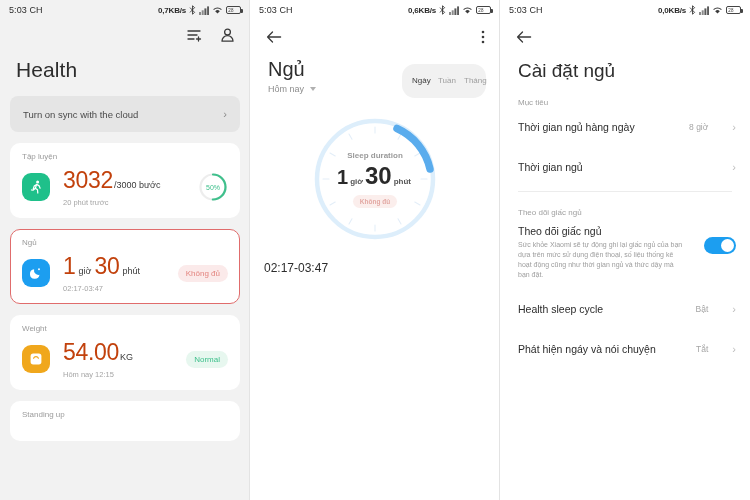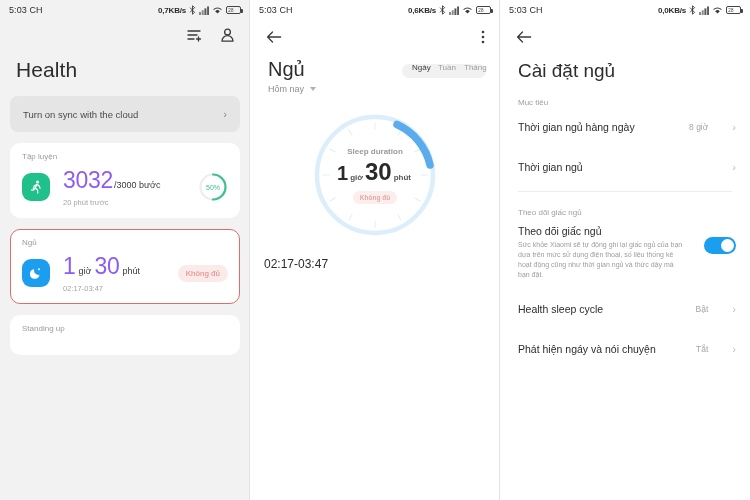--- a/index.html
+++ b/index.html
@@ -58,21 +58,21 @@
   .card-row { display: flex; align-items: center; }
   .app-ico {
     width: 28px; height: 28px; border-radius: 9px; flex: 0 0 28px;
     display: flex; align-items: center; justify-content: center;
   }
   .ico-run { background: #1fc08a; }
   .ico-sleep { background: #1c9ef0; }
   .ico-weight { background: #f0a71c; }
   .metrics { margin-left: 13px; flex: 1 1 auto; }
   .m-line { display: flex; align-items: baseline; }
-  .m-big { font-size: 23px; color: #8b5cf6; font-weight: 400; letter-spacing: -.3px; }
+  .m-big { font-size: 23px; color: #c2410c; font-weight: 400; letter-spacing: -.3px; }
   .m-sm  { font-size: 9px; color: #3a3a3a; margin-left: 1px; }
   .m-mid { font-size: 9px; color: #3a3a3a; margin: 0 3px; }
   .m-sub { font-size: 7.5px; color: #a5a5a5; margin-top: 4px; }
   .badge { font-size: 8px; padding: 4px 8px; border-radius: 9px; white-space: nowrap; }
   .badge.bad { background: #fbeaea; color: #e3847f; }
   .badge.ok  { background: #e7f7ef; color: #3fc08c; }
 
   .ring { width: 30px; height: 30px; position: relative; flex: 0 0 30px; }
   .ring svg { display: block; }
   .ring span {
@@ -80,22 +80,22 @@
     font-size: 7px; color: #3fc08c;
   }
 
   
   .topbar2 { height: 34px; display: flex; align-items: center; justify-content: space-between; padding: 0 15px; }
   .head2 { display: flex; align-items: flex-start; justify-content: space-between; padding: 4px 14px 0 18px; }
   .h2-title { font-size: 20px; color: #2d2d2d; line-height: 1.15; }
   .h2-sub { font-size: 9px; color: #8d8d8d; margin-top: 3px; display: flex; align-items: center; gap: 6px; }
   .caret { width: 0; height: 0; border-left: 3.5px solid transparent; border-right: 3.5px solid transparent; border-top: 4px solid #b0b0b0; }
   .seg {
-    background: #f1f1f1; border-radius: 13px; height: 14px; display: flex;
-    padding: 0 3px; margin-top: 6px;
+    background: #f1f1f1; border-radius: 13px; height: 34px; display: flex;
+    align-items: center; padding: 0 3px; margin-top: 6px;
   }
   .seg-item { font-size: 8px; color: #9e9e9e; padding: 0 7px; text-align: center; line-height: 1.05; max-width: 26px; }
   .seg-item.active { color: #3c3c3c; }
 
   .clockwrap { display: flex; justify-content: center; margin-top: 16px; }
   .clock { position: relative; width: 130px; height: 130px; }
   .clock-center {
     position: absolute; inset: 0; display: flex; flex-direction: column;
     align-items: center; justify-content: center; font-weight: bold;
   }
@@ -225,20 +225,39 @@
             <span class="m-mid">giờ</span>
             <span class="m-big">30</span>
             <span class="m-mid">phút</span>
           </div>
           <div class="m-sub">02:17-03:47</div>
         </div>
         <div class="badge bad">Không đủ</div>
       </div>
     </div>
 
+    <div class="card">
+      <div class="card-label">Weight</div>
+      <div class="card-row">
+        <div class="app-ico ico-weight">
+          <svg width="16" height="16" viewBox="0 0 16 16">
+              <rect x="2.6" y="2.6" width="10.8" height="10.8" rx="2.6" fill="#fff"></rect>
+              <path d="M5.6 7.2a2.6 2.6 0 0 1 4.8 0" stroke="#f0a71c" stroke-width="1.2" fill="none" stroke-linecap="round"></path>
+            </svg>
+        </div>
+        <div class="metrics">
+          <div class="m-line">
+            <span class="m-big">54.00</span>
+            <span class="m-sm">KG</span>
+          </div>
+          <div class="m-sub">Hôm nay 12:15</div>
+        </div>
+        <div class="badge ok">Normal</div>
+      </div>
+    </div>
 
     <div class="card" style="height:40px;">
       <div class="card-label">Standing up</div>
     </div>
   </div>
 
   <div class="screen p2">
     <div class="divider"></div>
 
     <div class="statusbar">

